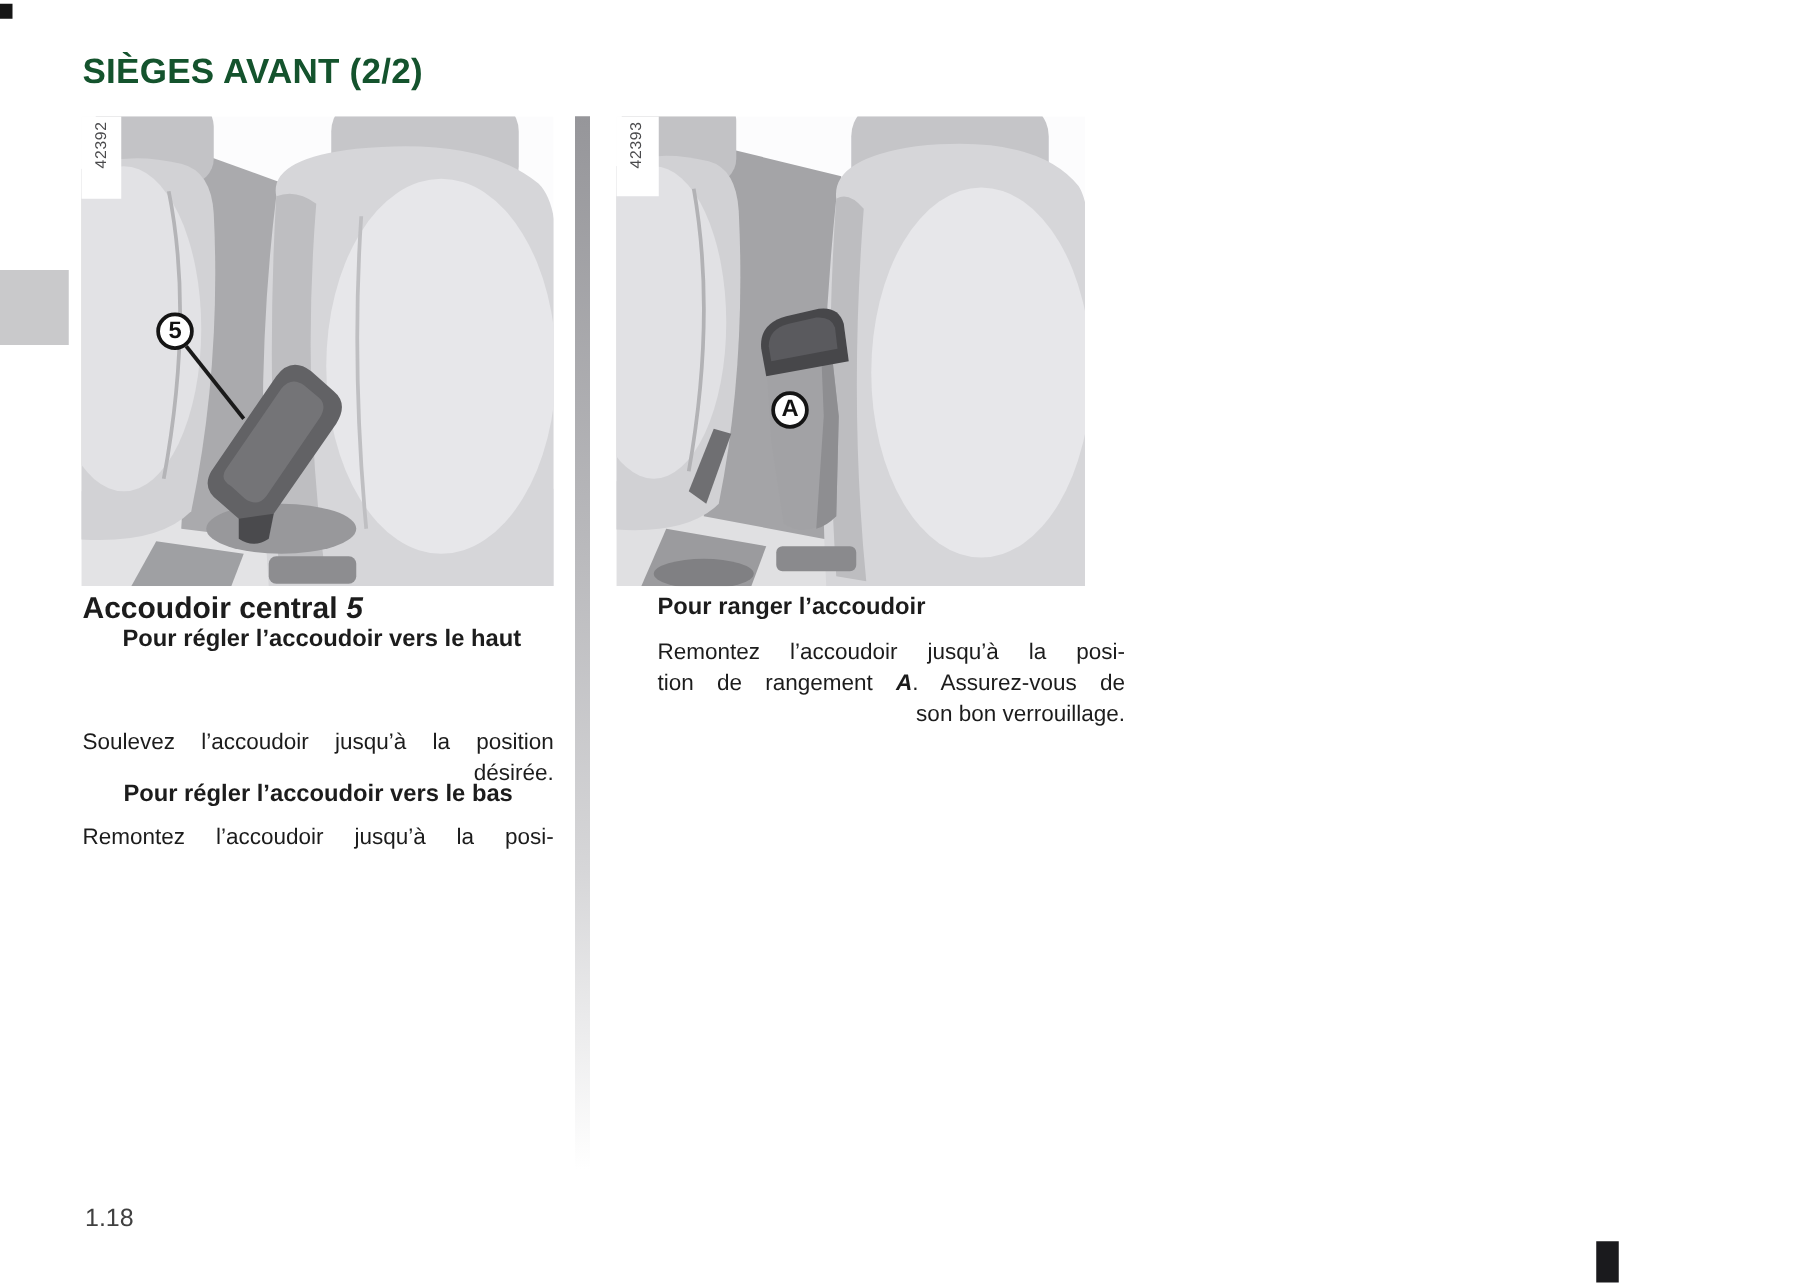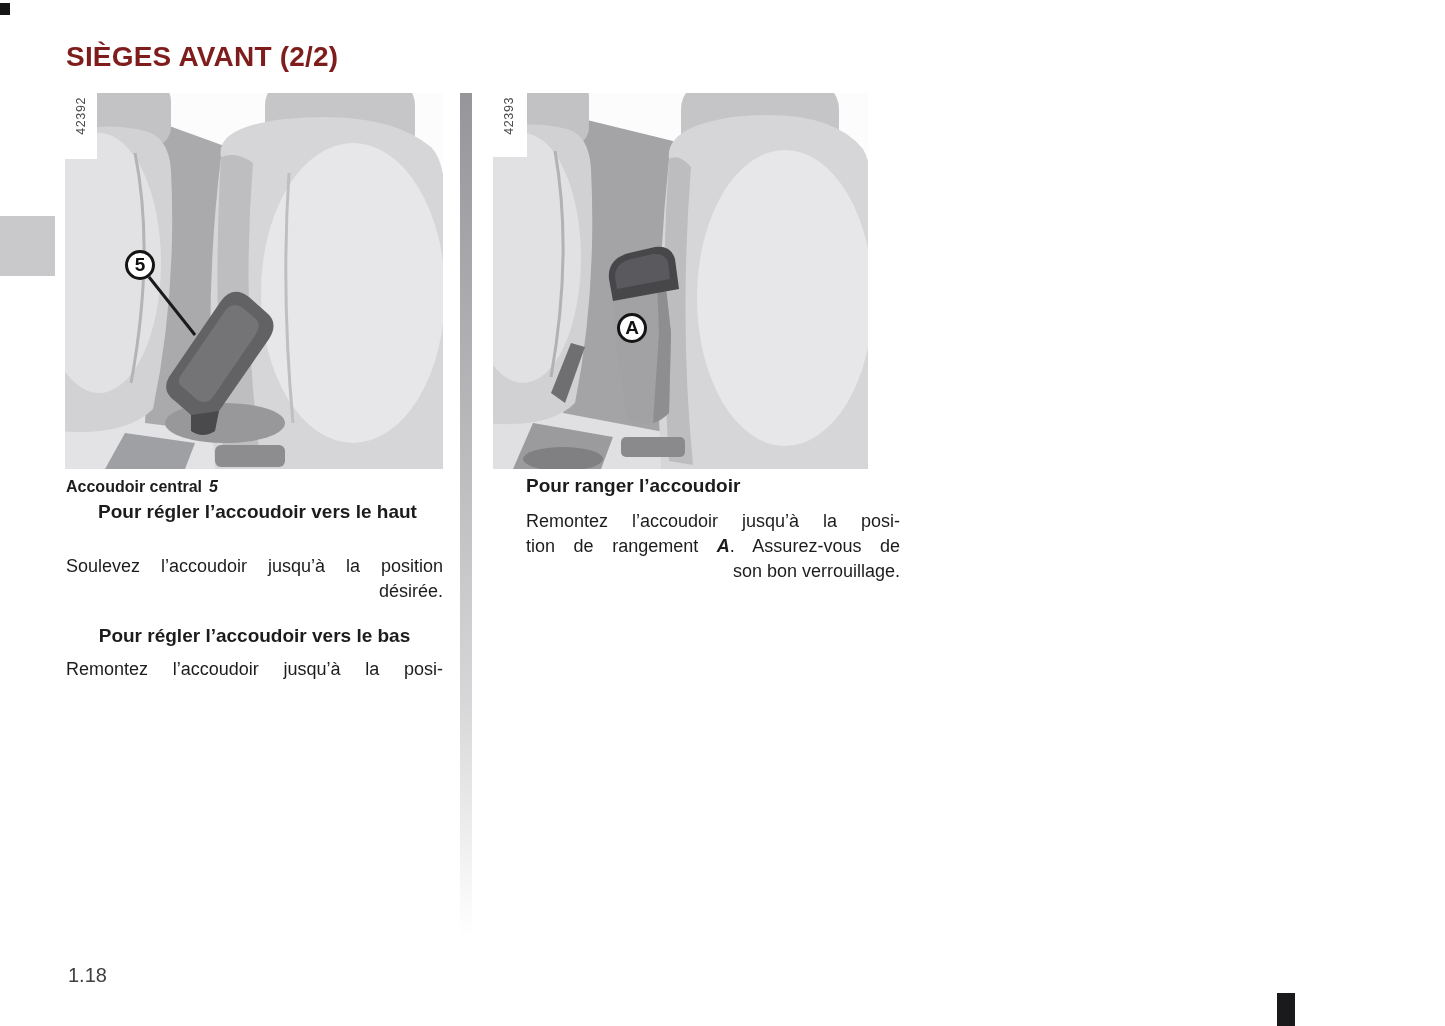--- a/index.html
+++ b/index.html
@@ -2,21 +2,21 @@
 <html><head>
 <meta charset="utf-8">
 <style>
   * { margin:0; padding:0; box-sizing:border-box; }
   html,body { width:1445px; height:1026px; background:#ffffff; overflow:hidden;
               font-family:"Liberation Sans","DejaVu Sans",sans-serif; color:#1c1c1c; }
   .abs { position:absolute; }
 
   
   #corner-mark   { left:0; top:3px; width:10px; height:12px; background:#161616; }
-  #page-title    { left:66px; top:41px; font-size:28px; font-weight:bold; color:#7f1d1d; letter-spacing:0.2px; }
+  #page-title    { left:66px; top:41px; font-size:28px; font-weight:bold; color:#14532d; letter-spacing:0.2px; }
   #left-tab      { left:0; top:216px; width:55px; height:60px; background:#c9c9cb; }
   #col-divider   { left:460px; top:93px; width:12px; height:860px;
                    background:linear-gradient(to bottom,#96969a 0%,#b9b9bc 40%,#d6d6d8 70%,rgba(255,255,255,0) 98%); }
   #page-number   { left:68px; top:964px; font-size:20px; color:#404040; }
   #print-mark    { left:1277px; top:993px; width:18px; height:33px; background:#1a1a1d; }
 
   
   .figure { overflow:hidden; }
   #figure-1 { left:65px;  top:93px; width:378px; height:376px; }
   #figure-2 { left:493px; top:93px; width:375px; height:376px; }
@@ -24,29 +24,29 @@
                font-size:12.5px; letter-spacing:0.6px; color:#4a4a4c; }
   .callout { position:absolute; width:30px; height:30px; border:3px solid #141414; border-radius:50%;
              background:#ffffff; display:flex; align-items:center; justify-content:center;
              font-size:19px; font-weight:bold; color:#111; }
   #callout-5 { left:60px;  top:157px; }
   #callout-a { left:124px; top:220px; }
 
   
   .lcol { left:66px;  width:377px; }
   .rcol { left:494px; width:374px;margin-left:32px; }
-  .h1   { top:473px; font-size:16px; font-weight:bold; line-height:28px; }
+  .h1   { top:473px; font-size:24px; font-weight:bold; line-height:28px; }
   .h1 .ref { font-style:italic; margin-left:7px; }
   .h2   { font-size:19px; font-weight:bold; line-height:24px; }
   .body { font-size:18px; line-height:25px; }
   .jline { display:block; text-align:justify; text-align-last:justify; }
   .lline { display:block; text-align:right; }
   .refbi { font-weight:bold; font-style:italic; }
   #l-sub1 { top:500px;margin-left:32px; }
-  #l-par1 { top:554px; }
+  #l-par1 { top:581px; }
   #l-sub2 { top:624px;text-align:center; }
   #l-par2 { top:657px; }
   #r-head { top:474px; }
   #r-par  { top:509px; }
 </style>
 </head>
 <body>
 
 <div class="abs" id="corner-mark"></div>
 

